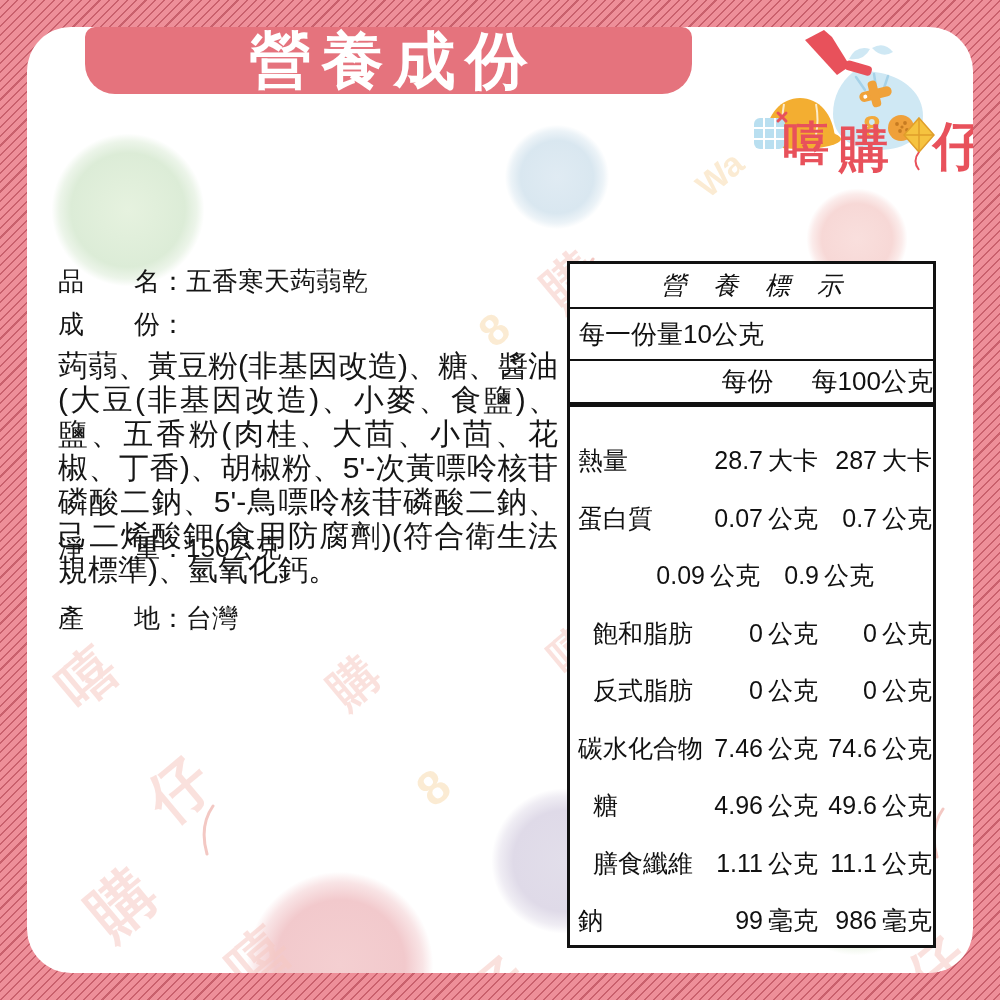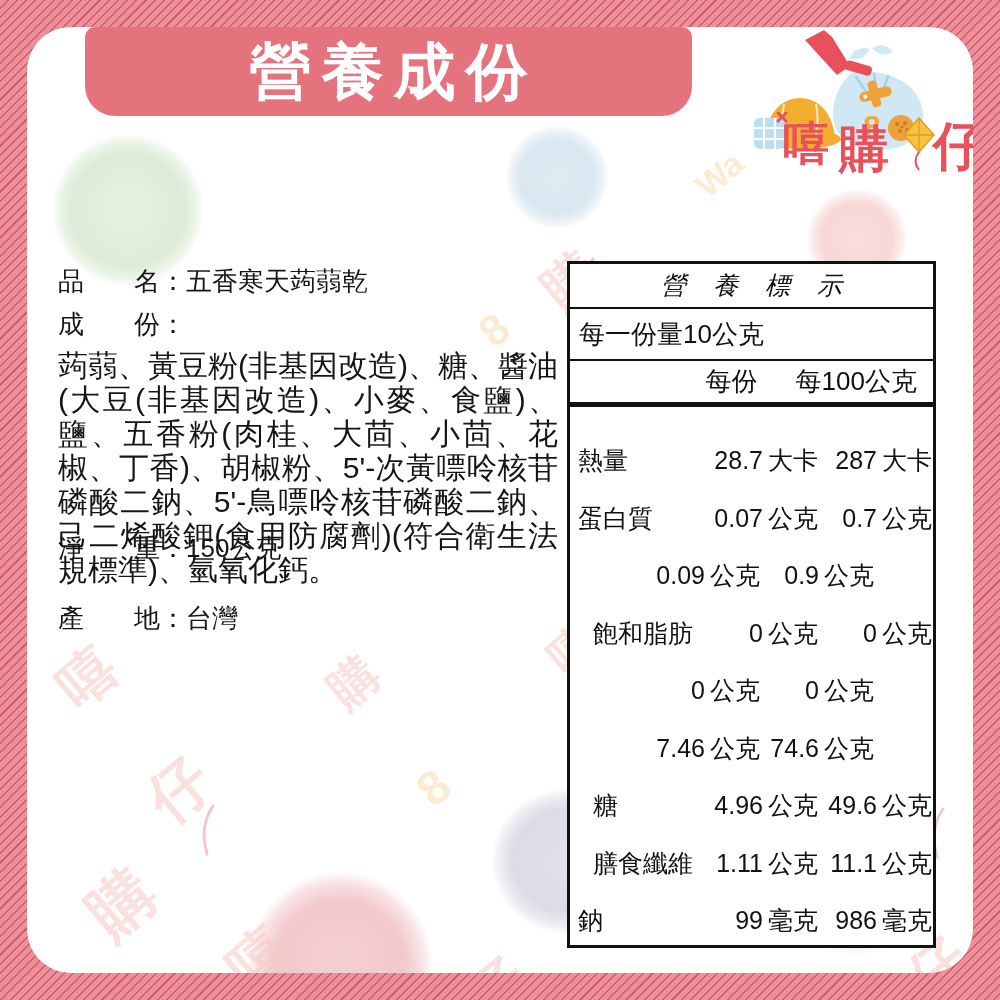--- a/index.html
+++ b/index.html
@@ -44,21 +44,21 @@
   .w7 {left:203px;top:893px;font-size:58px;transform:rotate(-40deg);}
   .w8 {left:393px;top:733px;font-size:48px;transform:rotate(-40deg);}
   .w9 {left:443px;top:923px;font-size:56px;transform:rotate(-40deg);}
   .w10{left:803px;top:873px;font-size:34px;transform:rotate(-45deg);}
   .w11{left:883px;top:903px;font-size:58px;transform:rotate(-40deg);}
   .w12{left:303px;top:623px;font-size:48px;transform:rotate(-40deg);}
   .w13{left:523px;top:593px;font-size:44px;transform:rotate(-40deg);}
   .stroke-svg{position:absolute;opacity:.65;}
   
   .banner{
-    position:absolute;left:58px;top:0;width:607px;height:89px;
+    position:absolute;left:58px;top:0;width:607px;height:67px;
     background:#e5737d;border-radius:10px 10px 30px 30px;
     display:flex;align-items:center;justify-content:center;
   }
   .banner-text{
     color:#ffffff;font-size:62px;font-weight:bold;letter-spacing:10px;margin-right:-10px;
   }
   
   .logo{position:absolute;left:726px;top:1px;width:235px;height:148px;}
   
   .info{position:absolute;left:0;top:0;width:560px;color:#151515;font-size:26px;}
@@ -75,21 +75,21 @@
   
   .ntable{
     position:absolute;left:540px;top:234px;width:363px;
     border:3px solid #111;background:#fff;color:#111;
   }
   .trow1{height:43px;border-bottom:2px solid #111;display:flex;align-items:center;justify-content:center;font-size:25px;font-style:italic;}
   .trow1 span{letter-spacing:27px;margin-right:-27px;}
   .trow2{height:50px;border-bottom:2px solid #111;display:flex;align-items:center;padding:0 6px 0 9px;gap:16px;font-size:26px;white-space:nowrap;}
   .trow3{height:41px;border-bottom:5px solid #111;display:flex;align-items:center;justify-content:flex-end;font-size:26px;white-space:nowrap;}
   .trow3 .c1{margin-right:38px;margin-left:16px;}
-  .trow3 .c2{margin-right:16px;text-align:right;}
+  .trow3 .c2{text-align:right;}
   .tbody{padding:8px 0 12px 0;}
   .trow{
     display:grid;grid-template-columns:1fr 58px 56px 58px 50px;
     align-items:center;height:28.5px;padding:0 6px 0 8px;font-size:25px;white-space:nowrap;margin-top:29px;
   }
   .trow .nm{overflow:visible;}
   .trow .nm.indent{padding-left:15px;}
   .trow .v{text-align:right;}
   .trow .u{text-align:left;padding-left:5px;}
 </style>
@@ -259,26 +259,28 @@
           <span class="u">公克</span>
         </div>
         <div class="trow">
           <span class="nm indent">飽和脂肪</span>
           <span class="v">0</span>
           <span class="u">公克</span>
           <span class="v">0</span>
           <span class="u">公克</span>
         </div>
         <div class="trow">
+          <span class="nm indent">反式脂肪</span>
           <span class="v">0</span>
           <span class="u">公克</span>
           <span class="v">0</span>
           <span class="u">公克</span>
         </div>
         <div class="trow">
+          <span class="nm">碳水化合物</span>
           <span class="v">7.46</span>
           <span class="u">公克</span>
           <span class="v">74.6</span>
           <span class="u">公克</span>
         </div>
         <div class="trow">
           <span class="nm indent">糖</span>
           <span class="v">4.96</span>
           <span class="u">公克</span>
           <span class="v">49.6</span>

